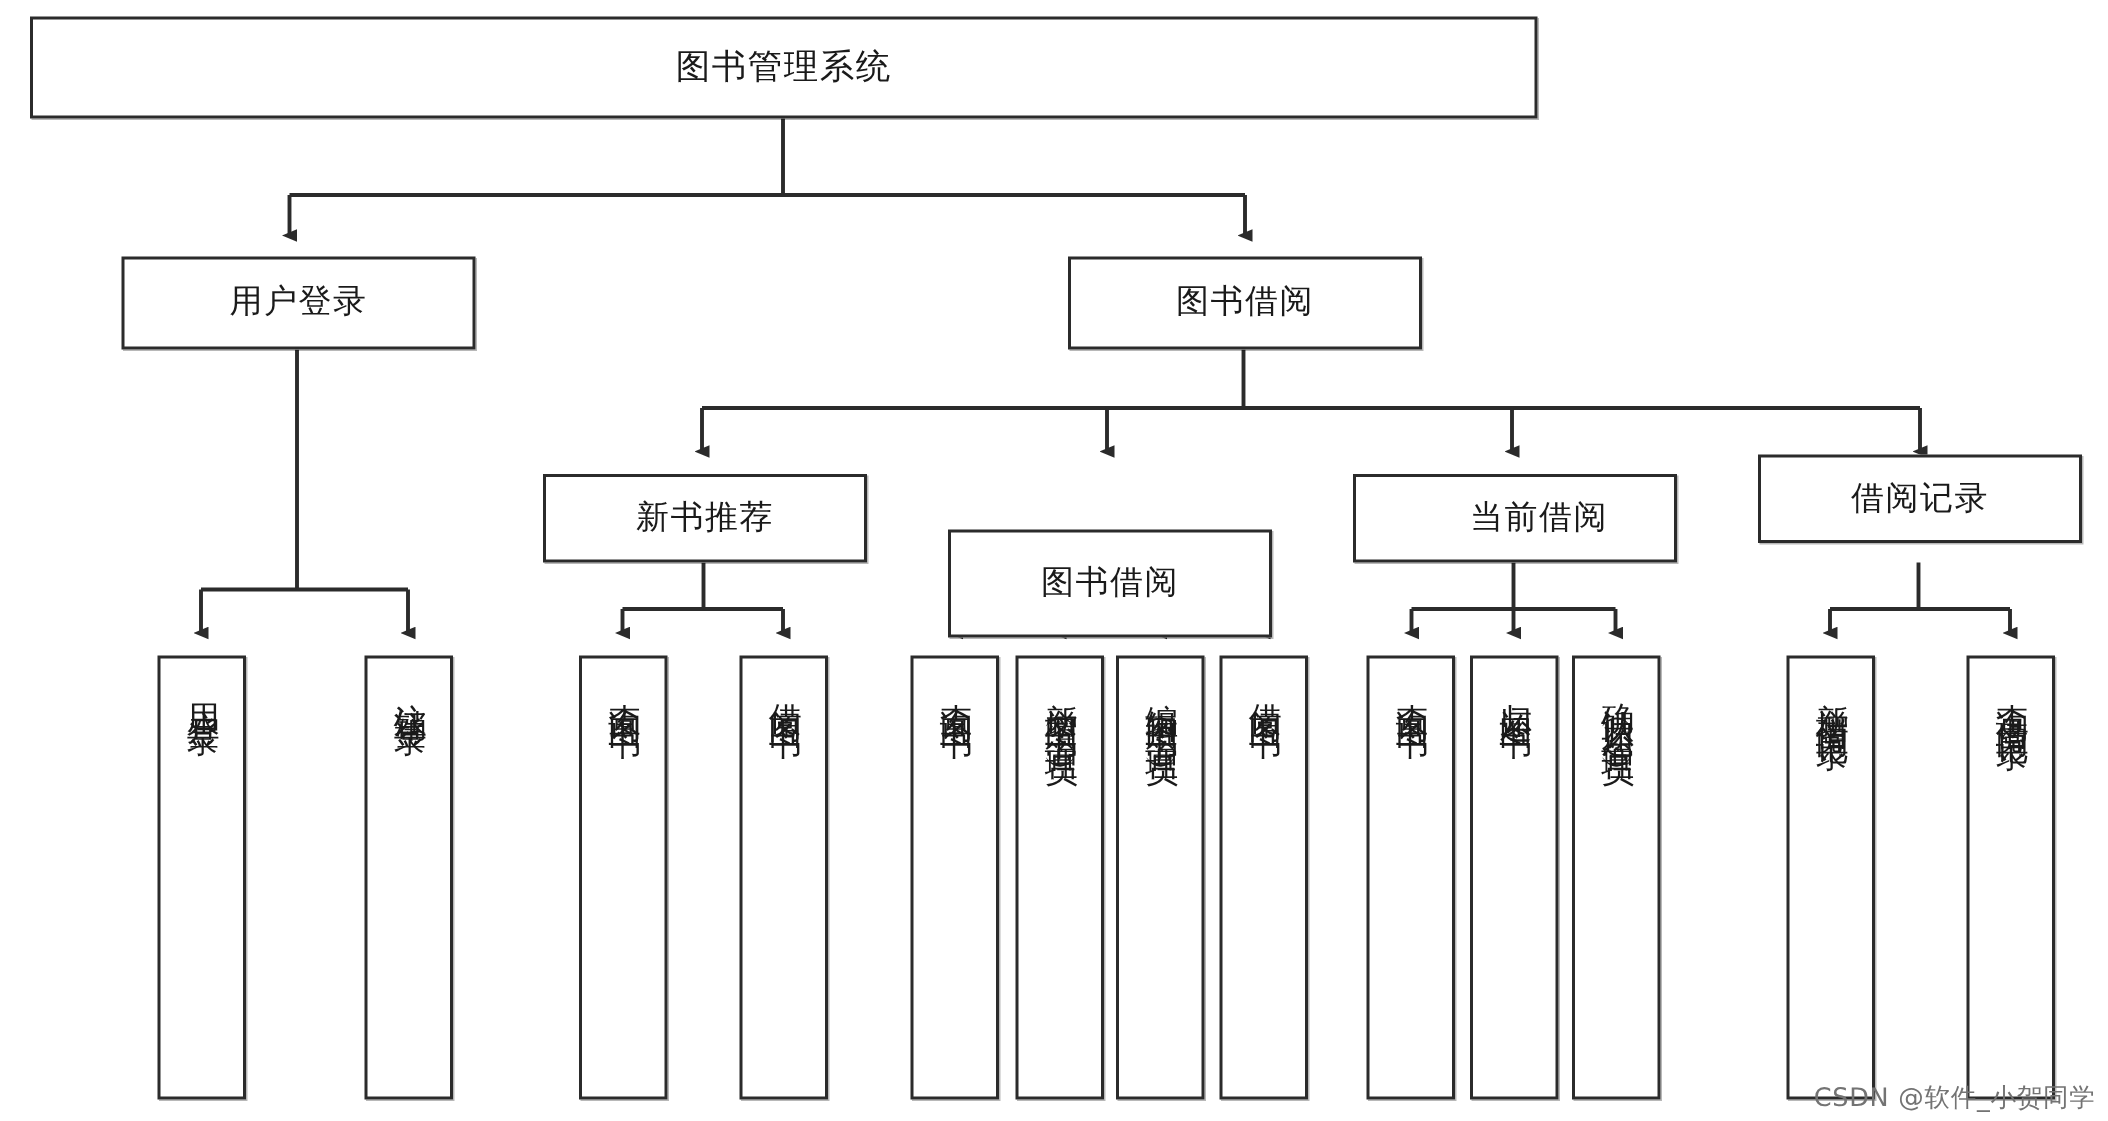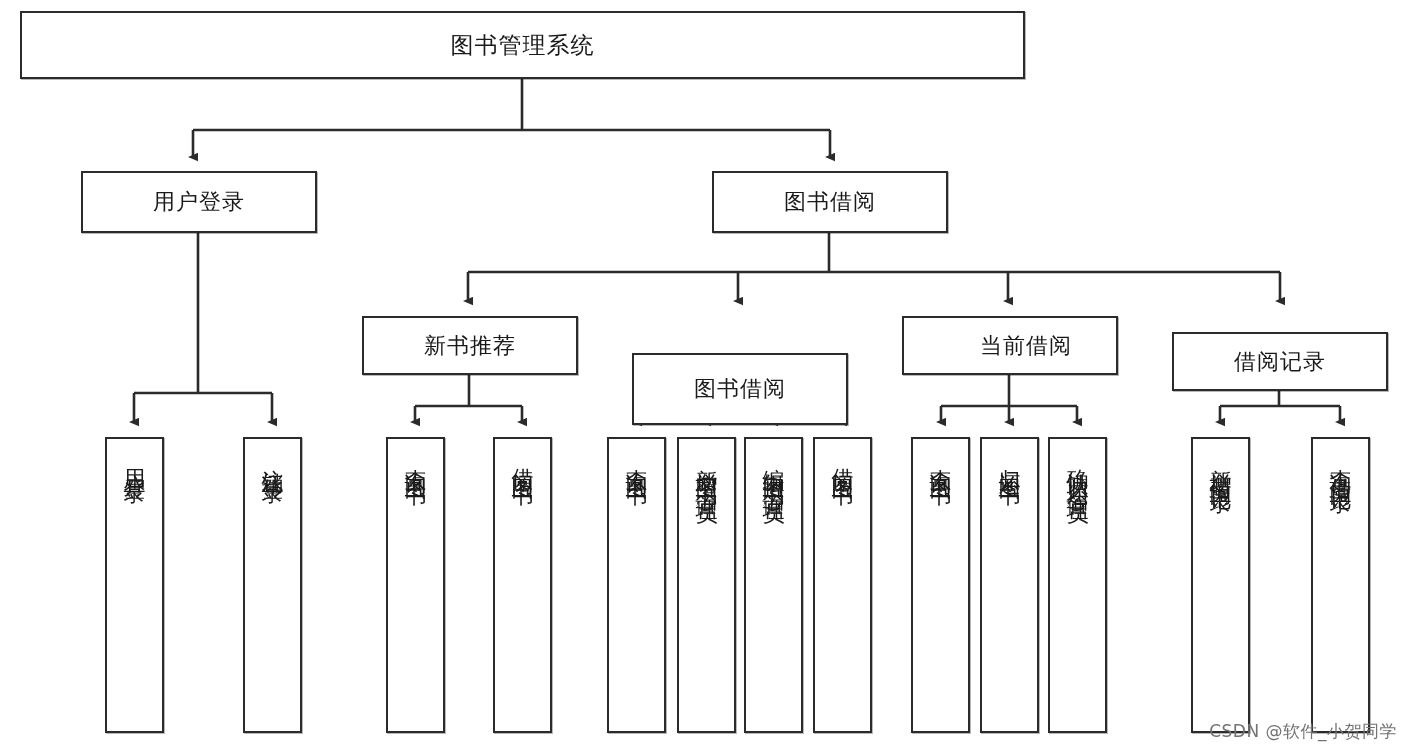--- a/index.html
+++ b/index.html
@@ -125,21 +125,21 @@
 
   <div class="node h" style="left:362px;top:316px;width:216px;height:59px;">
     <span class="label">新书推荐</span>
   </div>
   <div class="node h" style="left:632px;top:316px;width:216px;height:72px;margin-top:37px;">
     <span class="label">图书借阅</span>
   </div>
   <div class="node h" style="left:902px;top:316px;width:216px;height:59px;padding-left:32px;">
     <span class="label">当前借阅</span>
   </div>
-  <div class="node h" style="left:1172px;top:332px;width:216px;height:59px;">
+  <div class="node h" style="left:1172px;top:303px;width:216px;height:59px;">
     <span class="label">借阅记录</span>
   </div>
 
   <div class="node v" style="left:105px;top:437px;width:59px;height:296px;">
     <span class="label">用户登录</span>
   </div>
   <div class="node v" style="left:243px;top:437px;width:59px;height:296px;">
     <span class="label">注销登录</span>
   </div>
 

